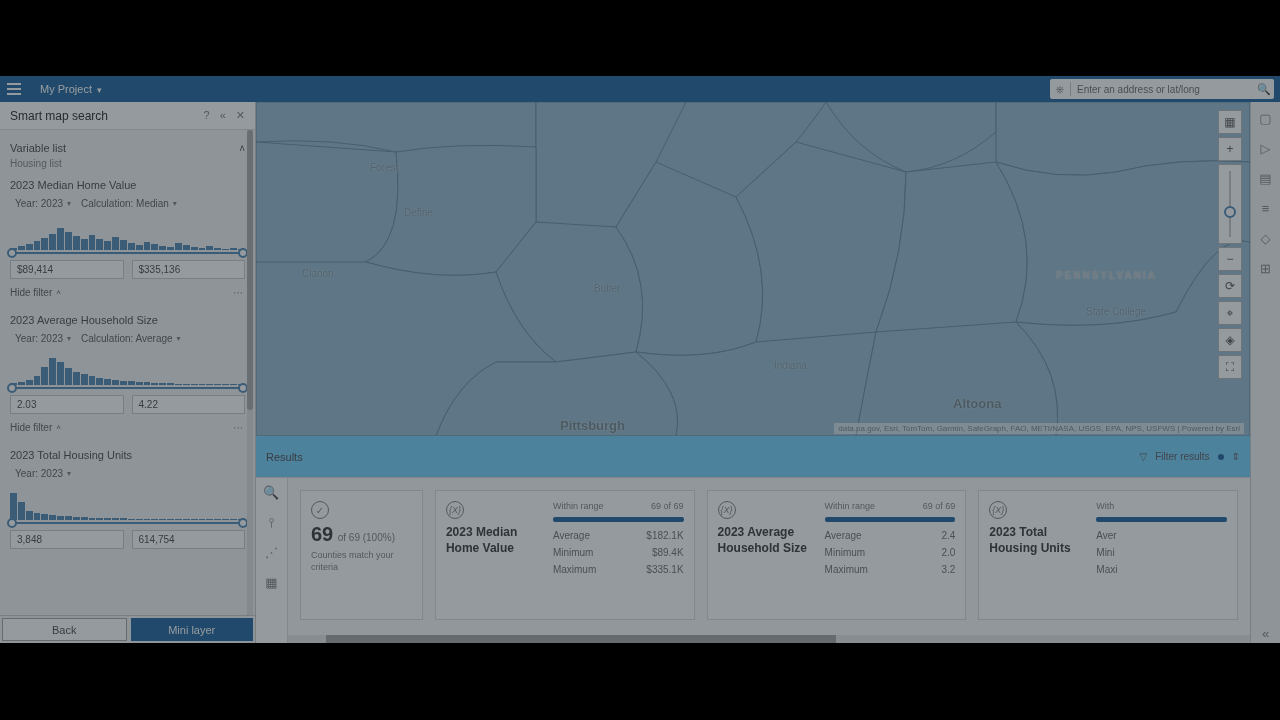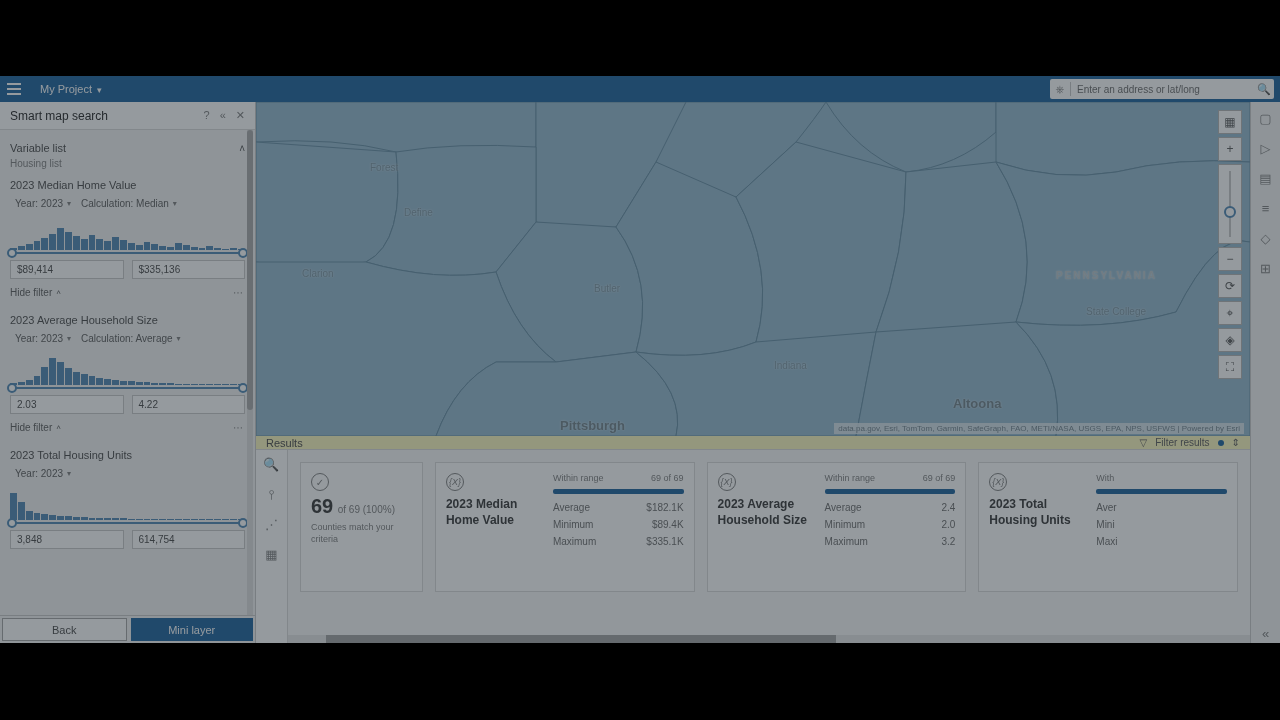--- a/index.html
+++ b/index.html
@@ -54,21 +54,21 @@
 .map-attr{position:absolute;bottom:2px;right:6px;font-size:8px;color:#7a8a93;background:rgba(230,238,243,.8);padding:1px 4px}
 .map-ctrls{position:absolute;top:34px;right:36px;width:26px;display:flex;flex-direction:column;gap:3px}
 .mctl{width:24px;height:24px;background:#fff;border:1px solid #bbb;display:flex;align-items:center;justify-content:center;font-size:12px;color:#666}
 .mctl.grid{background:#fff}
 .mslider{width:24px;height:80px;background:#fff;border:1px solid #bbb;position:relative}
 .mslider-track{position:absolute;left:50%;top:6px;bottom:6px;width:2px;background:#ccc;transform:translateX(-50%)}
 .mslider-thumb{position:absolute;left:50%;transform:translate(-50%,-50%);width:12px;height:12px;border-radius:50%;border:2px solid #5b8fb9;background:#fff;top:60%}
 .rightrail{position:absolute;top:26px;right:0;width:30px;bottom:0;background:#f5f5f5;border-left:1px solid #ccc;display:flex;flex-direction:column;align-items:center;padding-top:6px;gap:10px}
 .rr-icon{width:20px;height:20px;display:flex;align-items:center;justify-content:center;color:#888;font-size:13px}
 .results{position:absolute;top:360px;left:256px;right:30px;bottom:0;background:#f9f9f9;display:flex;flex-direction:column}
-.res-hdr{height:14px;border-bottom:1px solid #ddd;display:flex;align-items:center;padding:0 10px;font-size:11px;color:#555;background:#fef9c3}
+.res-hdr{height:42px;border-bottom:1px solid #ddd;display:flex;align-items:center;padding:0 10px;font-size:11px;color:#555;background:#7dd3fc}
 .res-hdr-actions{margin-left:auto;display:flex;align-items:center;gap:8px;font-size:10px;color:#666}
 .filter-dot{width:6px;height:6px;background:#2a6ca3;border-radius:50%}
 .res-body{flex:1;display:flex;overflow:hidden}
 .res-tabs{width:32px;display:flex;flex-direction:column;border-right:1px solid #ddd;background:#fff}
 .res-tab{height:30px;display:flex;align-items:center;justify-content:center;color:#888;font-size:13px;border-bottom:1px solid transparent}
 .res-cards{flex:1;display:flex;gap:12px;padding:12px;overflow:hidden;position:relative}
 .card{background:#fff;border:1px solid #ddd;height:130px;padding:10px;display:flex;gap:12px}
 .card.summary{width:140px;flex-direction:column;gap:4px}
 .card.metric{width:300px}
 .check-circle{width:18px;height:18px;border:1.5px solid #888;border-radius:50%;display:flex;align-items:center;justify-content:center;font-size:10px;color:#888}

